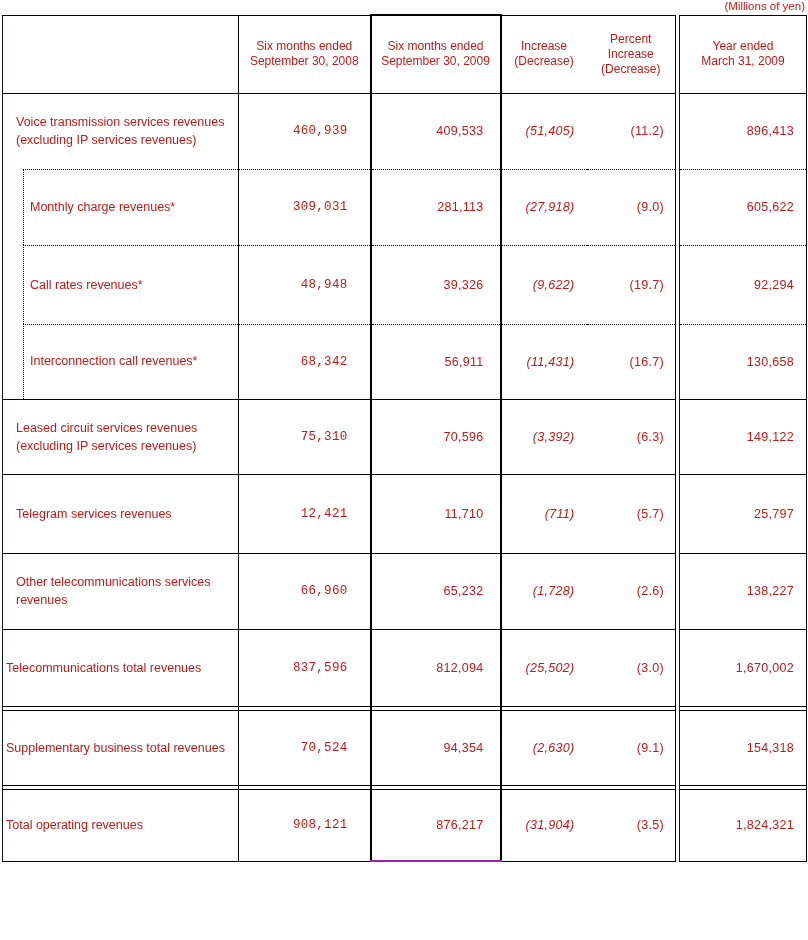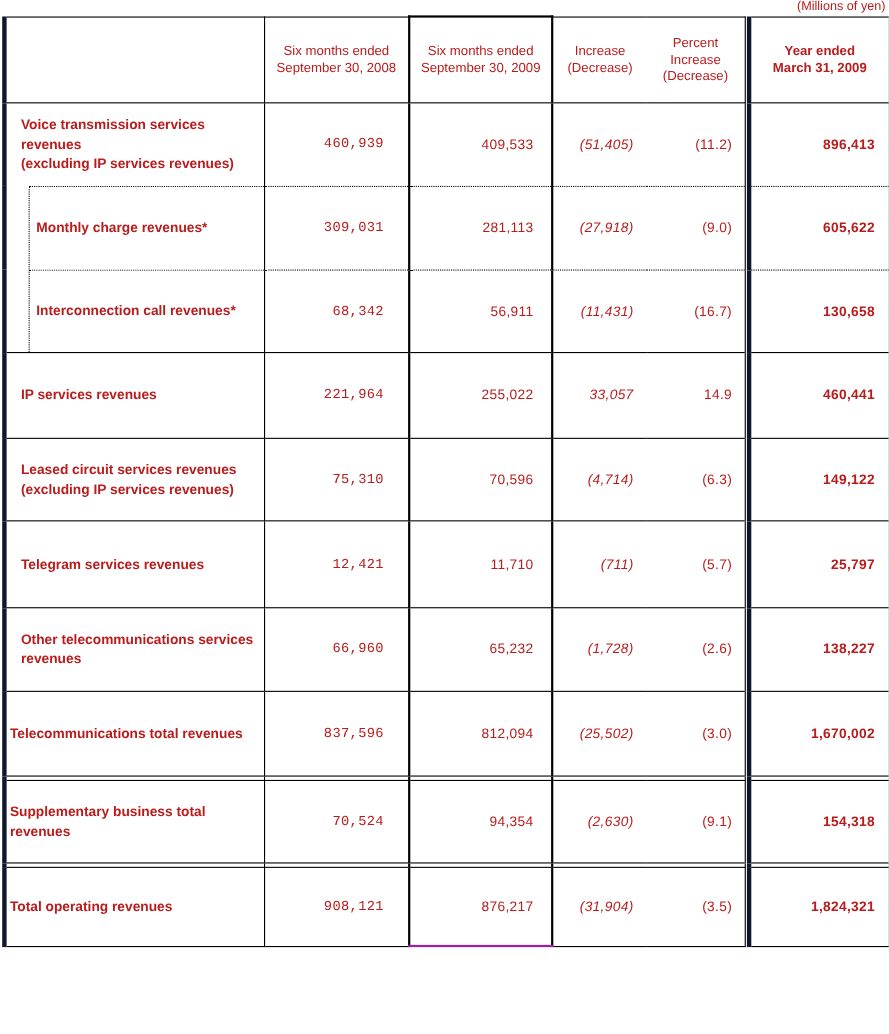--- a/index.html
+++ b/index.html
@@ -27,21 +27,21 @@
     padding:0;
     font-size:12.5px;
     line-height:18px;
     white-space:pre-line;
     overflow:hidden;
   }
   
   .rh78{height:78px}.rh76{height:76px}.rh79{height:79px}.rh75{height:75px}
   .rh77{height:77px}.rh72{height:72px}.rh4{height:4px}
   
-  .cl  { border-left:4px solid #0f172a;font-weight:bold; }
+  .cl  { border-left:1px solid #0f172a; }
   .cr1 { border-right:1px solid #000; }
   .bl2 { border-left:2px solid #000; }
   .br2 { border-right:2px solid #000; }
   
   .st  { border-top:1px solid #000; }
   .st2 { border-top:2px solid #000; }
   .sb  { border-bottom:1px solid #000; }
   .dt  { border-top:1px dotted #000; }
   .eb  { border-bottom:1px solid #000;margin-top:48px; }
   .eb2 { border-bottom:2px solid #a21caf;border-radius:29px; }
@@ -118,47 +118,47 @@
     <tr class="rh76">
       <td class="sub cl cr1"><div class="subline t"></div><span class="lbl">Monthly charge revenues*</span></td>
       <td class="num n2008 dt">309,031</td>
       <td class="num n2009 bl2 br2 dt">281,113</td>
       <td class="num ninc dt">(27,918)</td>
       <td class="num npct cr1 dt">(9.0)</td>
       <td></td>
       <td class="num nyear cl cr1 dt">605,622</td>
     </tr>
 
+    <tr class="rh79">
+      <td class="sub cl cr1"><div class="subline t"></div><span class="lbl">Call rates revenues*</span></td>
+      <td class="num n2008 dt">48,948</td>
+      <td class="num n2009 bl2 br2 dt">39,326</td>
+      <td class="num ninc dt">(9,622)</td>
+      <td class="num npct cr1 dt">(19.7)</td>
+      <td></td>
+      <td class="num nyear cl cr1 dt">92,294</td>
+    </tr>
 
     <tr class="rh75">
       <td class="sub cl cr1"><div class="subline t"></div><span class="lbl">Interconnection call revenues*</span></td>
       <td class="num n2008 dt">68,342</td>
       <td class="num n2009 bl2 br2 dt">56,911</td>
       <td class="num ninc dt">(11,431)</td>
       <td class="num npct cr1 dt">(16.7)</td>
       <td></td>
       <td class="num nyear cl cr1 dt">130,658</td>
     </tr>
 
-    <tr class="rh78">
-      <td class="lab cl cr1 st">IP services revenues</td>
-      <td class="num n2008 st">221,964</td>
-      <td class="num n2009 bl2 br2 st">255,022</td>
-      <td class="num ninc st">33,057</td>
-      <td class="num npct cr1 st">14.9</td>
-      <td></td>
-      <td class="num nyear cl cr1 st">460,441</td>
-    </tr>
 
     <tr class="rh75">
       <td class="lab cl cr1 st">Leased circuit services revenues
 (excluding IP services revenues)</td>
       <td class="num n2008 st">75,310</td>
       <td class="num n2009 bl2 br2 st">70,596</td>
-      <td class="num ninc st">(4,714)</td>
+      <td class="num ninc st">(3,392)</td>
       <td class="num npct cr1 st">(6.3)</td>
       <td></td>
       <td class="num nyear cl cr1 st">149,122</td>
     </tr>
 
     <tr class="rh79">
       <td class="lab cl cr1 st">Telegram services revenues</td>
       <td class="num n2008 st">12,421</td>
       <td class="num n2009 bl2 br2 st">11,710</td>
       <td class="num ninc st">(711)</td>

